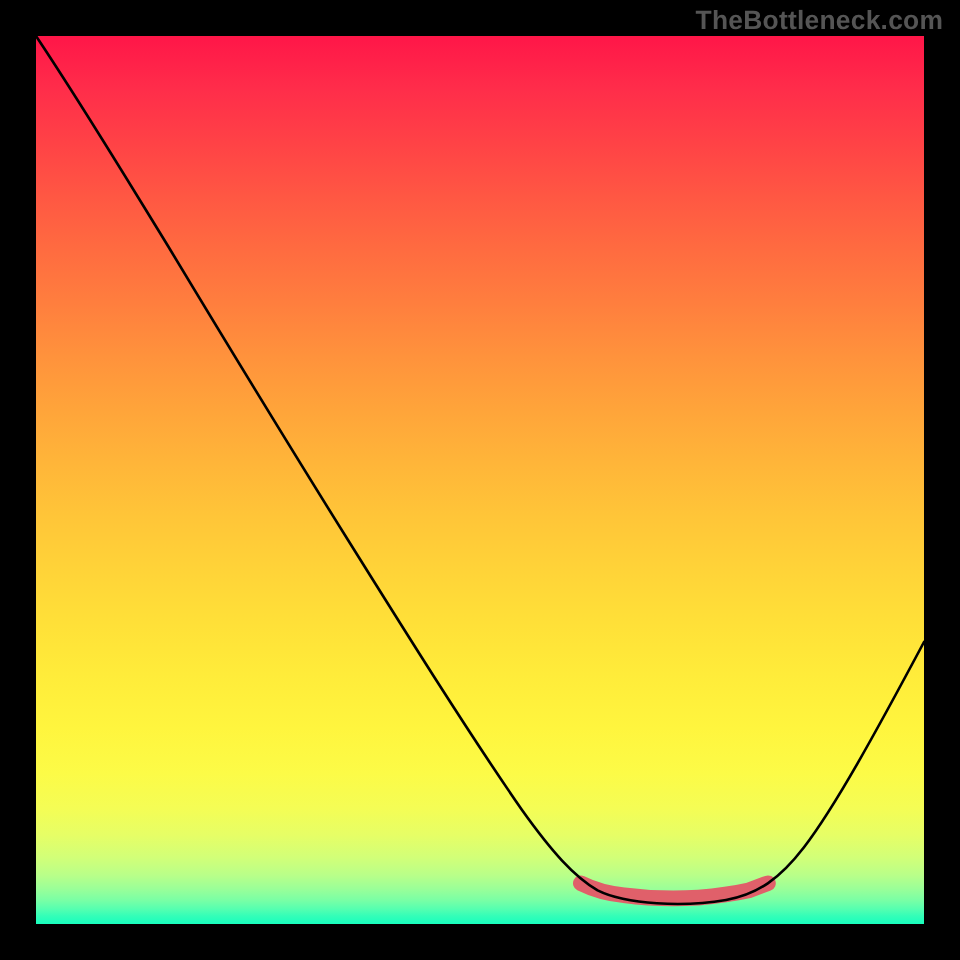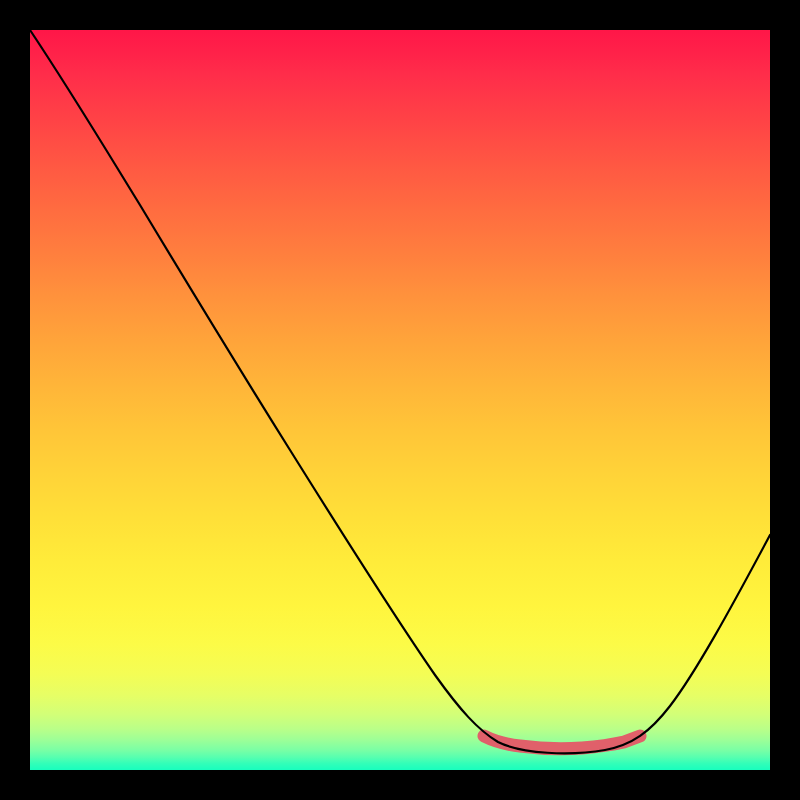--- a/index.html
+++ b/index.html
@@ -81,20 +81,21 @@
     stroke-width: 13;
     stroke-linecap: round;
     stroke-linejoin: round;
   }
 </style>
 </head>
 <body>
 
 <div class="frame">
 
+  <div class="watermark">TheBottleneck.com</div>
 
   <div class="plot-area">
     <svg class="curve" viewBox="0 0 740 740" preserveAspectRatio="none">
 
       <path class="red-band" d="M 454 706
                Q 470 714 490 716
                Q 520 720 552 718
                Q 576 716 594 712
                L 610 706"></path>
 

